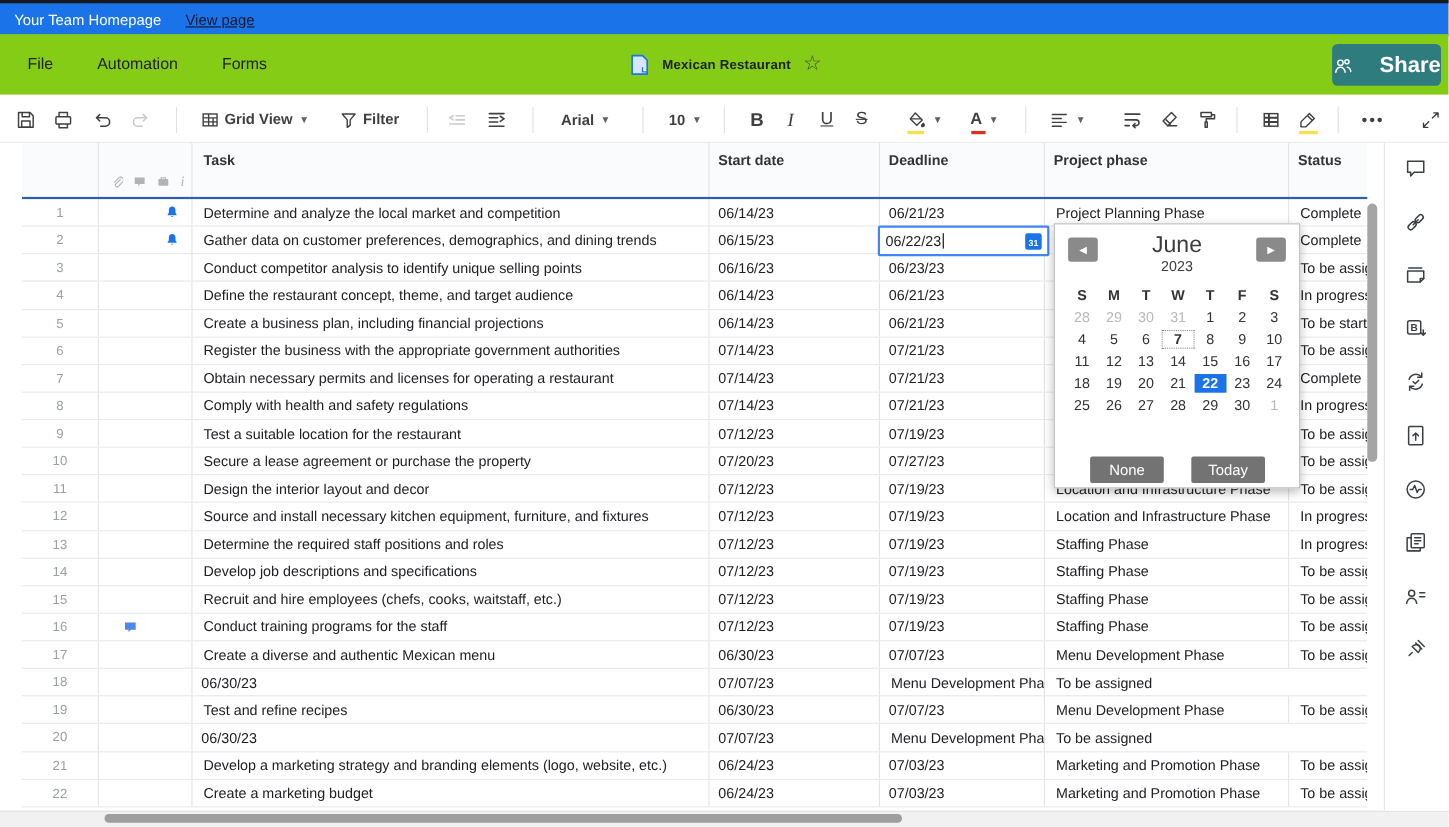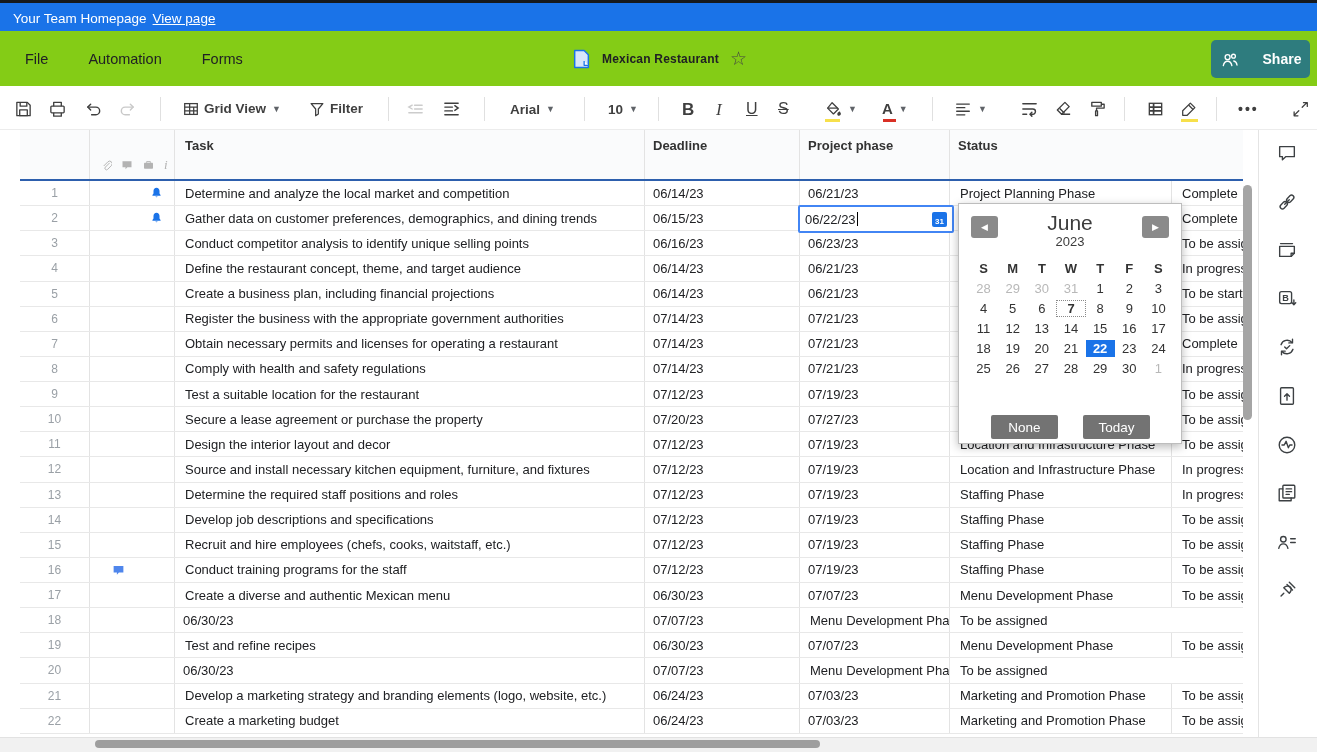--- a/index.html
+++ b/index.html
@@ -3,29 +3,29 @@
 <meta charset="utf-8">
 <style>
   html,body{margin:0;padding:0}
   body{width:1317px;height:752px;overflow:hidden;position:relative;background:#fff;
        font-family:"Liberation Sans",sans-serif;color:#202124}
   svg{display:block}
   
   .topbar{position:absolute;left:0;top:0;width:1317px;height:33px;background:#1a73e8;
           border-top:3px solid #16191d;box-sizing:border-box;display:flex;align-items:center;
           padding-left:13px;color:#fff;font-size:13.5px}
-  .topbar .viewpage{text-decoration:underline;margin-left:6px;color:#ffffff;cursor:pointer}
+  .topbar .viewpage{text-decoration:underline;margin-left:22px;color:#0f172a;cursor:pointer}
   
   .menubar{position:absolute;left:0;top:31px;width:1317px;height:55px;background:#84cc16}
   .menu-items{position:absolute;left:25px;top:0;height:55px;display:flex;gap:40px;align-items:center;font-size:14.5px}
   .title-wrap{position:absolute;left:50%;top:0;transform:translateX(-50%);height:55px;display:flex;align-items:center;gap:11px}
   .doc-title{font-size:12px;font-weight:bold;letter-spacing:.2px}
   .star{font-size:19px;color:#444;line-height:1}
   .share-btn{position:absolute;right:7px;top:9px;width:99px;height:38px;background:#2e7c7e;border-radius:5px;
-             display:flex;align-items:center;justify-content:center;gap:24px;color:#fff;font-size:14px;font-weight:bold;cursor:pointer}
+             display:flex;align-items:center;justify-content:center;gap:24px;color:#fff;font-size:20px;font-weight:bold;cursor:pointer}
   
   .toolbar{position:absolute;left:0;top:88px;width:1317px;height:42px;background:#fff;border-bottom:1px solid #ececec;box-sizing:border-box}
   .tb{position:absolute;top:50%;transform:translateY(-50%);display:flex;align-items:center;gap:4px;cursor:pointer}
   .tb .lbl{font-size:13.5px;font-weight:bold;color:#3f3f3f}
   .caret{font-size:9px;color:#5f6368;margin-left:2px}
   .tdiv{position:absolute;top:9px;width:1px;height:24px;background:#e0e0e0}
   .glyph{font-size:16px;font-weight:bold;color:#3f3f3f;line-height:1}
   .ubar{position:absolute;left:1px;bottom:-4px;width:15px;height:3px}
   .relbox{position:relative}
   .dots{font-size:14px;font-weight:bold;color:#3f3f3f;letter-spacing:2px}
@@ -266,20 +266,21 @@
       <span>
           <svg width="13" height="12" viewBox="0 0 16 16">
             <rect x="2" y="5" width="12" height="8" rx="1" fill="#b3b3b3"></rect>
             <path d="M5.5 5V3.5h5V5" stroke="#b3b3b3" stroke-width="1.3" fill="none"></path>
           </svg>
         </span>
       <span style="font-style:italic;font-family:'Liberation Serif',serif;font-size:13px;font-weight:normal">i</span>
     </span>
   </div>
   <div class="hcell">Task</div>
+  <div class="hcell" style="padding-left:8px">Start date</div>
   <div class="hcell" style="padding-left:8px">Deadline</div>
   <div class="hcell" style="padding-left:8px">Project phase</div>
   <div class="hcell" style="padding-left:8px">Status</div>
 </div>
 <div class="hdr-line"></div>
 
 <div class="grid-body">
   <div class="row">
     <div class="cell numcell">1</div>
     <div class="cell iconcell">

